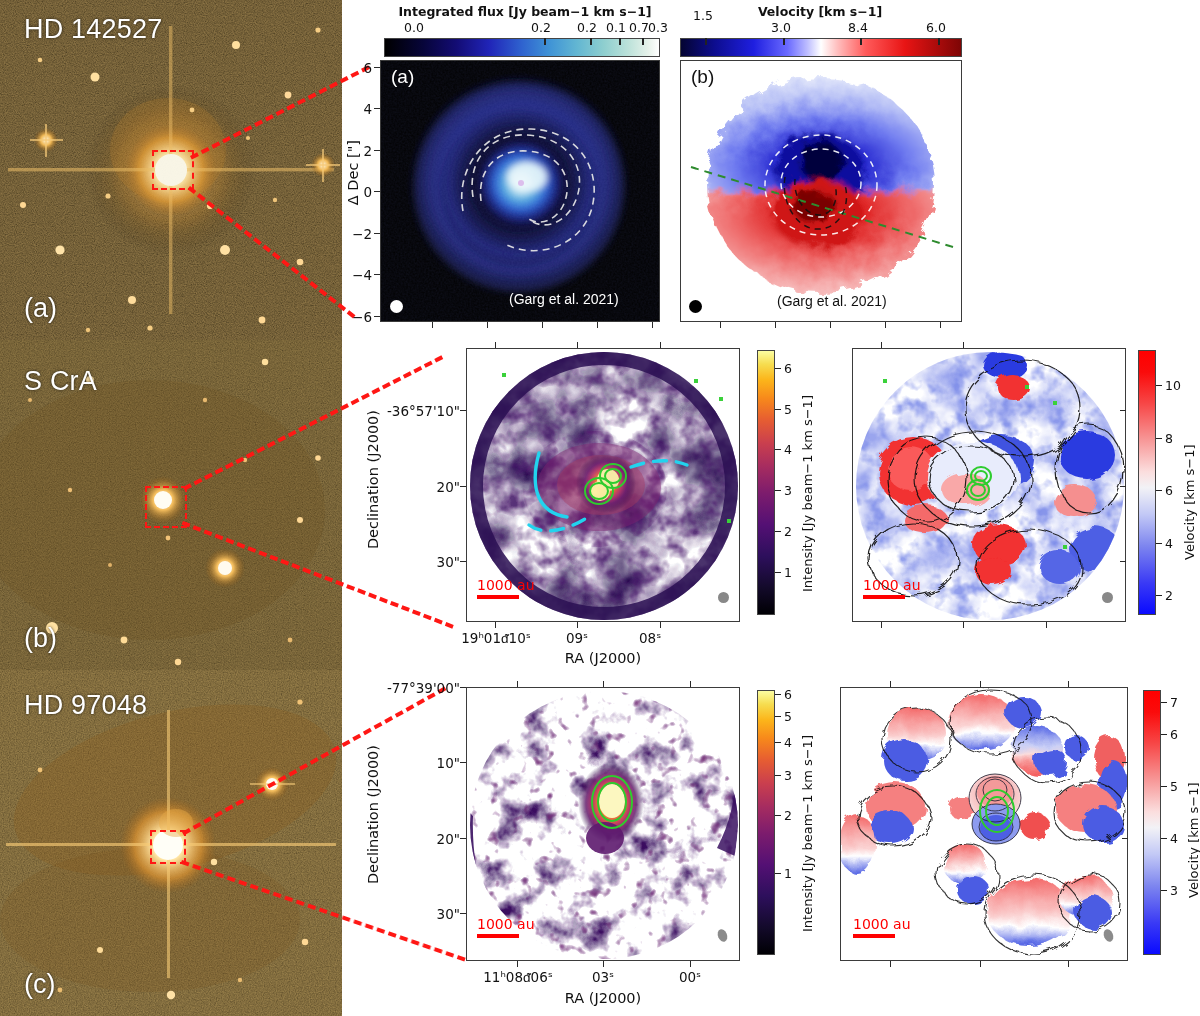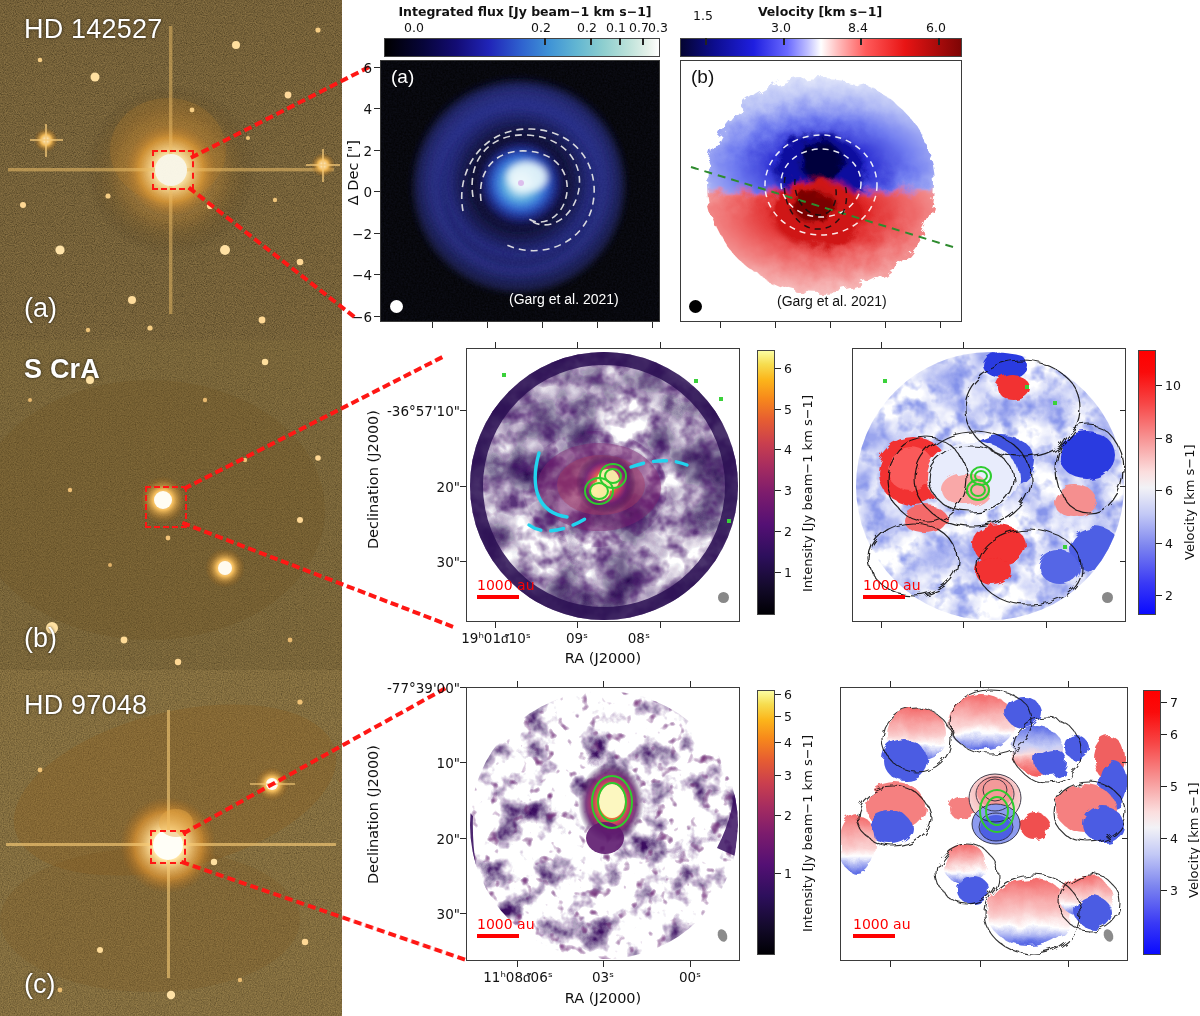--- a/index.html
+++ b/index.html
@@ -149,21 +149,21 @@
         <circle cx="178" cy="322" r="3.2" fill="#ffd894"></circle>
             <circle cx="168" cy="198" r="2.4" fill="#f2c377"></circle>
         <circle cx="70" cy="150" r="2.2" fill="#eebf74"></circle>
             <circle cx="245" cy="120" r="2.2" fill="#eebf74"></circle>
         <circle cx="30" cy="60" r="2" fill="#e8b96e"></circle>
             <circle cx="205" cy="60" r="2.2" fill="#e8b96e"></circle>
         <circle cx="290" cy="300" r="2.4" fill="#e8b96e"></circle>
             <circle cx="110" cy="225" r="2" fill="#e0b268"></circle>
       </g>
     </svg>
-    <div class="starname" style="top:14px;font-weight:bold;">S CrA</div>
+    <div class="starname" style="top:26px;">S CrA</div>
     <div class="panlab">(b)</div>
     <div class="dashbox" style="left:145px;top:146px;width:38px;height:38px;"></div>
   </div>
 
   <div class="optcell" style="top:670px;height:346px;">
     <svg class="sky" width="342" height="346" viewBox="0 0 342 346">
       <defs>
         <radialGradient id="core3">
               <stop offset="0%" stop-color="#fffdf3"></stop>
               <stop offset="32%" stop-color="#ffe5a4"></stop>
@@ -438,21 +438,21 @@
   <div class="beam" style="right:10px;bottom:18px;width:11px;height:11px;background:#888;"></div>
 </div>
 <div class="tk" style="left:495px;top:622px;width:1.4px;height:6px;"></div>
 <div class="tk" style="left:577px;top:622px;width:1.4px;height:6px;"></div>
 <div class="tk" style="left:660px;top:622px;width:1.4px;height:6px;"></div>
 <div class="tk" style="left:495px;top:342px;width:1.4px;height:6px;"></div>
 <div class="tk" style="left:577px;top:342px;width:1.4px;height:6px;"></div>
 <div class="tk" style="left:660px;top:342px;width:1.4px;height:6px;"></div>
 <div class="axlab" style="left:444px;top:630px;width:104px;text-align:center;">19ʰ01ᵭ10ˢ</div>
 <div class="axlab" style="left:556px;top:630px;width:42px;text-align:center;">09ˢ</div>
-<div class="axlab" style="left:608px;top:630px;width:42px;text-align:right;">08ˢ</div>
+<div class="axlab" style="left:639px;top:630px;width:42px;text-align:left;">08ˢ</div>
 <div class="axtitle" style="left:466px;top:650px;width:274px;text-align:center;">RA (J2000)</div>
 
 <div class="cbv" style="left:757px;top:350px;width:18px;height:265px;background:linear-gradient(to top,#000004 0%,#130a2a 10%,#2d0f5c 22%,#541074 34%,#7d1c6d 46%,#a62c60 56%,#ca3f4e 65%,#e75e31 74%,#f7891b 82%,#fcb51a 89%,#f6dd50 95%,#fbfda1 100%);"></div>
 <div class="cbtickmark" style="left:775px;top:572px;width:6px;height:1.4px;"></div>
 <div class="cbtickmark" style="left:775px;top:531px;width:6px;height:1.4px;"></div>
 <div class="cbtickmark" style="left:775px;top:490px;width:6px;height:1.4px;"></div>
 <div class="cbtickmark" style="left:775px;top:449px;width:6px;height:1.4px;"></div>
 <div class="cbtickmark" style="left:775px;top:409px;width:6px;height:1.4px;"></div>
 <div class="cbtickmark" style="left:775px;top:368px;width:6px;height:1.4px;"></div>
 <div class="cbtick" style="left:784px;top:565px;">1</div>

